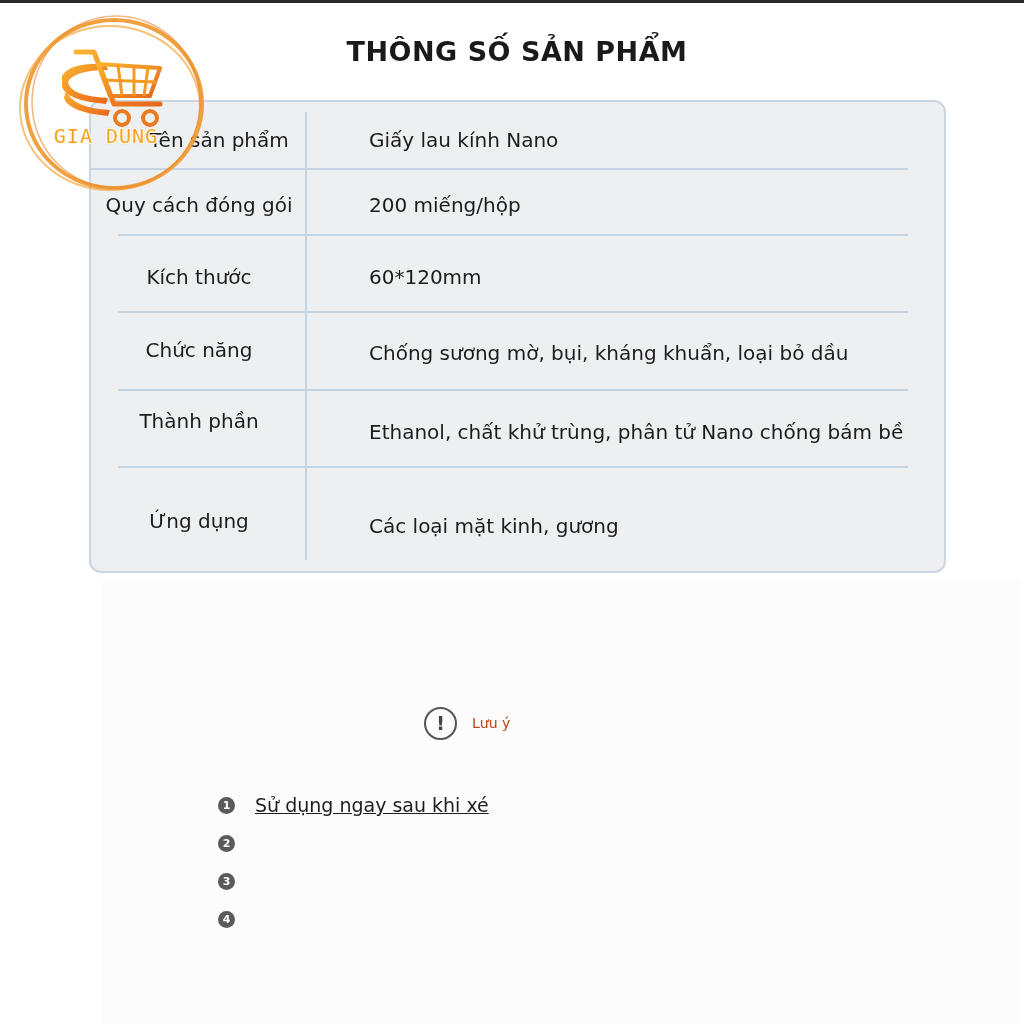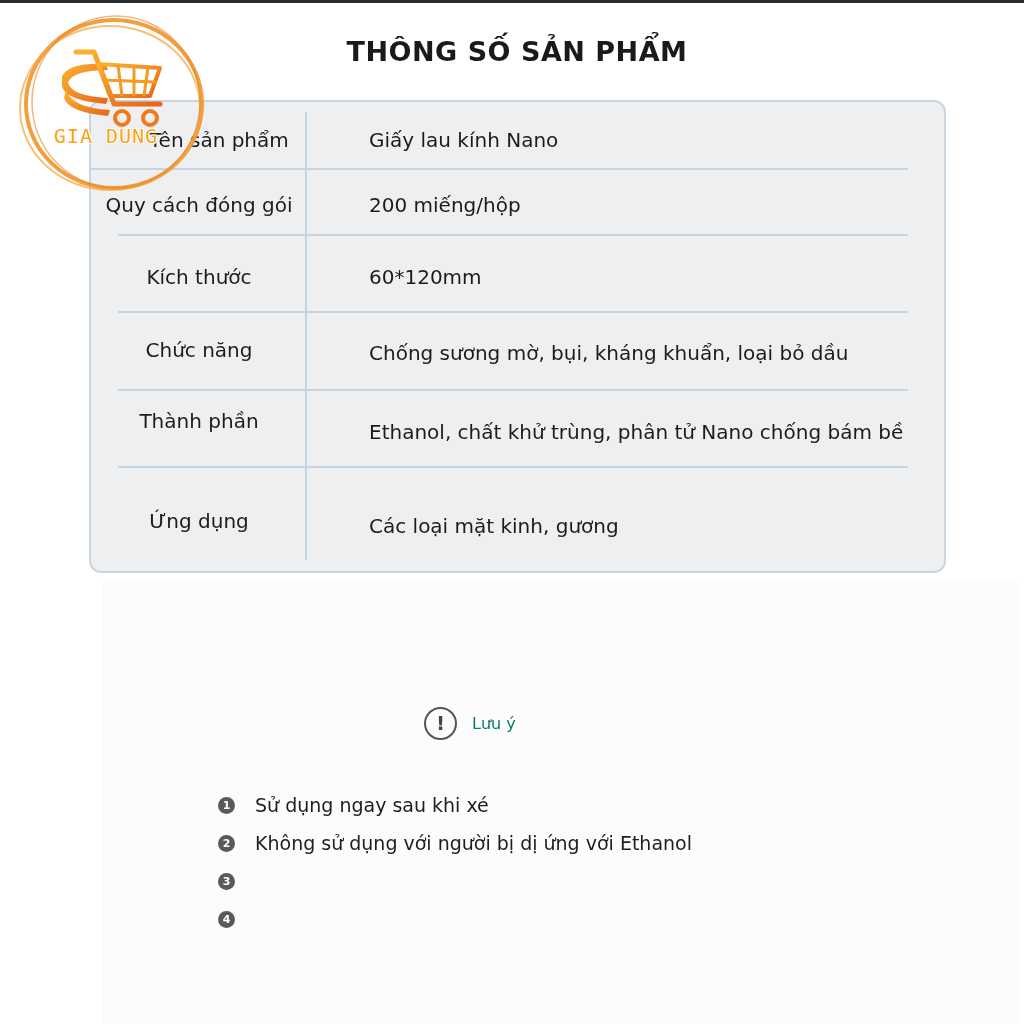--- a/index.html
+++ b/index.html
@@ -40,30 +40,30 @@
       color: #f7a21b; letter-spacing: 1px;
       text-shadow: -1px -1px 0 #ffffff, 1px -1px 0 #ffffff, -1px 1px 0 #ffffff, 1px 1px 0 #ffffff, 0 0 2px #e07810;
     }
 
     .note-header { position: absolute; left: 424px; top: 706px; height: 34px; display: flex; align-items: center; }
     .note-icon {
       width: 33px; height: 33px; border: 2.5px solid #555; border-radius: 50%;
       display: flex; align-items: center; justify-content: center;
       font-weight: bold; font-size: 19px; color: #444;
     }
-    .note-title { margin-left: 15px; font-size: 16px; color: #0f766e; }
+    .note-title { margin-left: 15px; font-size: 14px; color: #c2410c; }
 
     .note-list { position: absolute; left: 218px; top: 786px; }
     .note-item { display: flex; align-items: center; height: 38px; }
     .note-num {
       width: 17px; height: 17px; border-radius: 50%; background: #5a5a5a; color: #fff;
       font-size: 11px; font-weight: bold; display: flex; align-items: center; justify-content: center;
       margin-right: 20px; flex-shrink: 0;
     }
-    .note-text { font-size: 19px; color: #1e1e1e; white-space: nowrap; }
+    .note-text { font-size: 19px; color: #1e1e1e; white-space: nowrap; text-decoration: underline; }
   </style>
 </head>
 <body>
 
 <div class="top-bar"></div>
 <div class="lower-panel"></div>
 
 <h1 class="page-title">THÔNG SỐ SẢN PHẨM</h1>
 
 <div class="spec-card">
@@ -134,21 +134,20 @@
   <span class="note-title">Lưu ý</span>
 </div>
 
 <div class="note-list">
   <div class="note-item">
     <span class="note-num">1</span>
     <span class="note-text">Sử dụng ngay sau khi xé</span>
   </div>
   <div class="note-item">
     <span class="note-num">2</span>
-    <span class="note-text">Không sử dụng với người bị dị ứng với Ethanol</span>
   </div>
   <div class="note-item">
     <span class="note-num">3</span>
   </div>
   <div class="note-item">
     <span class="note-num">4</span>
   </div>
 </div>
 
 </body></html>

